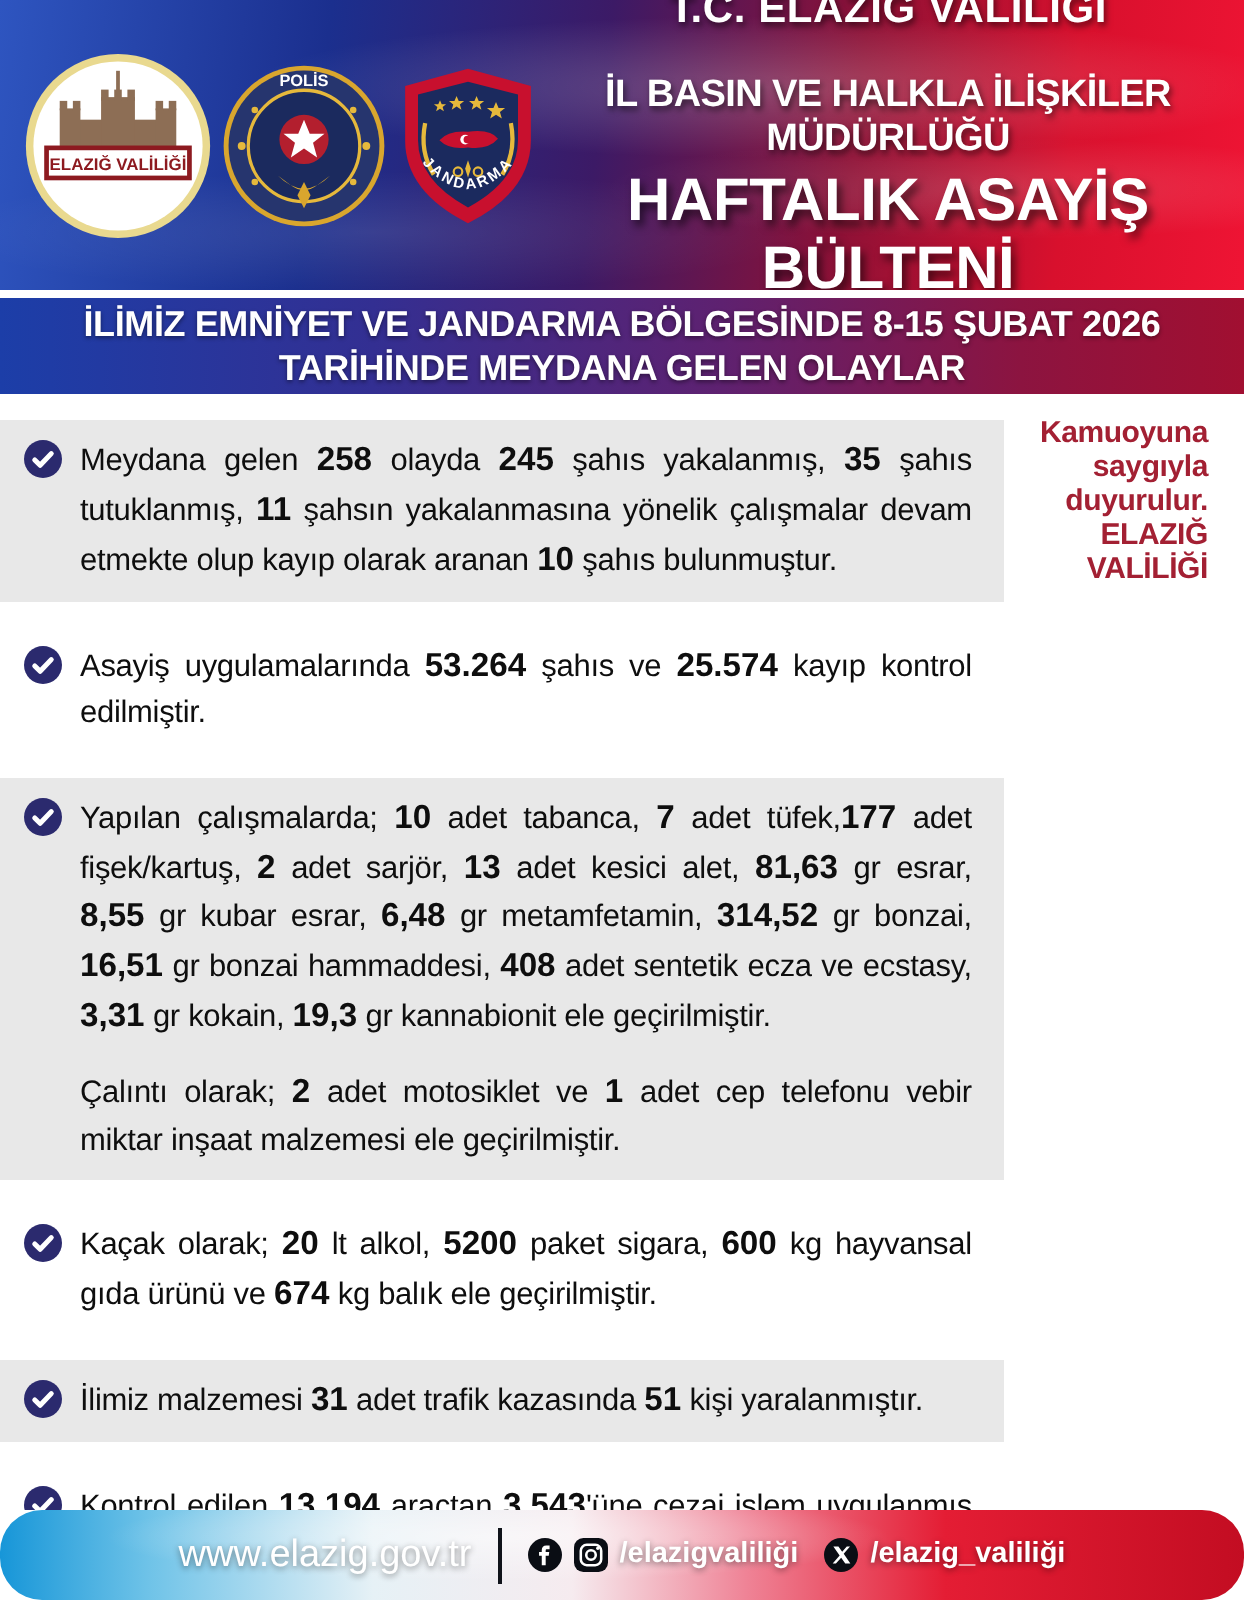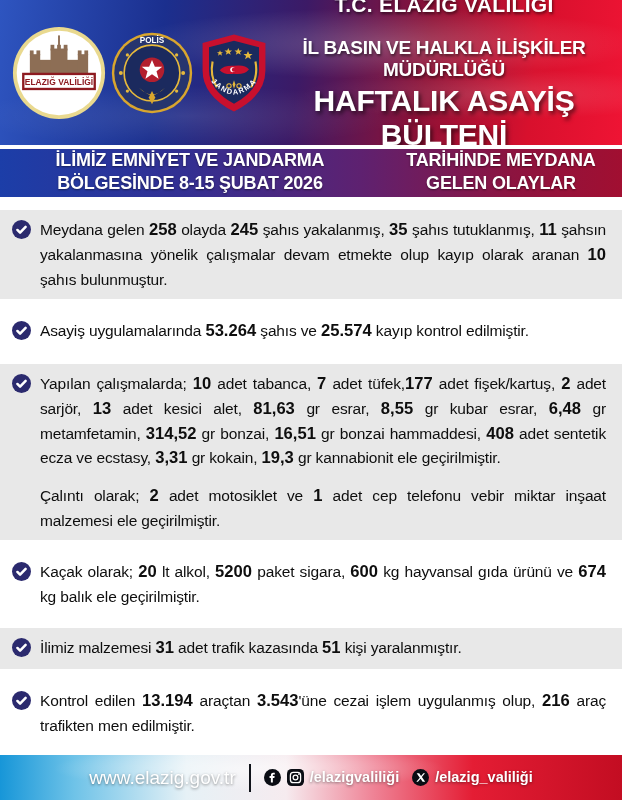--- a/index.html
+++ b/index.html
@@ -23,43 +23,43 @@
   .header-text { flex:1; text-align:center; color:#fff; position:relative; z-index:2; padding:0 6px 0 2px; }
   .ht1 { font-size:21px; font-weight:700; letter-spacing:.3px; text-shadow:1px 2px 3px rgba(0,0,0,.55); }
   .ht2 { font-size:19px; font-weight:700; margin-top:20px; letter-spacing:-.3px; text-shadow:1px 2px 3px rgba(0,0,0,.55); }
   .ht3 { font-size:30px; font-weight:800; margin-top:3px; letter-spacing:-.2px; text-shadow:2px 3px 4px rgba(0,0,0,.6); }
 
   .white-strip { height:4px; flex:0 0 4px; background:#fff; }
 
   
   .band { height:48px; flex:0 0 48px; color:#fff; text-align:center;
     background: linear-gradient(90deg,#1c3ea8 0%,#332f92 30%,#5e2170 58%,#8c1440 82%,#a10f31 100%);
-    display:flex; flex-direction:row; justify-content:center;
+    display:flex; flex-direction:column; justify-content:center;
     font-weight:700; font-size:18px; line-height:1.25; letter-spacing:-.2px;
     text-shadow:0 1px 2px rgba(0,0,0,.45); }
 
   
-  .content { flex:1 1 auto; padding-top:13px; display:flex; flex-direction:column; overflow:hidden; background:#fff; }
+  .content { flex:1 1 auto; padding-top:13px; display:flex; flex-direction:row; overflow:hidden; background:#fff; }
   .section { padding:8px 16px 8px 12px; margin-bottom:12px; }
   .section.shaded { background:#e8e8e8; }
   .para { display:flex; gap:9px; font-size:15.5px; line-height:1.5; color:#0e0e0e;
     text-align:justify; letter-spacing:-.15px; }
   .para + .para { margin-top:13px; }
   .para .check { flex:0 0 19px; width:19px; height:19px; margin-top:2px; }
   .para.cont { padding-left:28px; }
   .ptext { flex:1; }
   .seg-b { font-weight:800; font-size:1.07em; letter-spacing:0; }
 
   .signoff { text-align:right; padding:0 18px; color:#a32033; font-weight:700;
     font-size:15px; letter-spacing:-.2px; margin-top:-2px; }
 
   
   .footer { height:45px; flex:0 0 45px; display:flex; align-items:center; justify-content:center;
     gap:13px; color:#fff; position:relative; overflow:hidden;
-    background: linear-gradient(90deg,#1796d8 0%,#6fc3e8 12%,#e6f1f6 30%,#f6ebef 46%,#ef8396 60%,#e41d34 76%,#c30d22 100%); }
+    background: linear-gradient(90deg,#1796d8 0%,#6fc3e8 12%,#e6f1f6 30%,#f6ebef 46%,#ef8396 60%,#e41d34 76%,#c30d22 100%); border-radius: 21px; }
   .footer::before { content:""; position:absolute; inset:0;
     background: radial-gradient(ellipse 45% 70% at 40% 30%, rgba(255,255,255,.55), transparent 70%); }
   .footer > * { position:relative; z-index:2; }
   .site { font-size:19px; font-weight:500; text-shadow:0 1px 3px rgba(0,0,0,.45); }
   .vdiv { width:2px; height:28px; background:#10131a; }
   .social { display:flex; align-items:flex-start; gap:6px; font-size:14.5px; font-weight:600;
     text-shadow:0 1px 3px rgba(0,0,0,.45); }
   .sicon { width:17px; height:17px; display:inline-block; }
 </style>
 </head>

